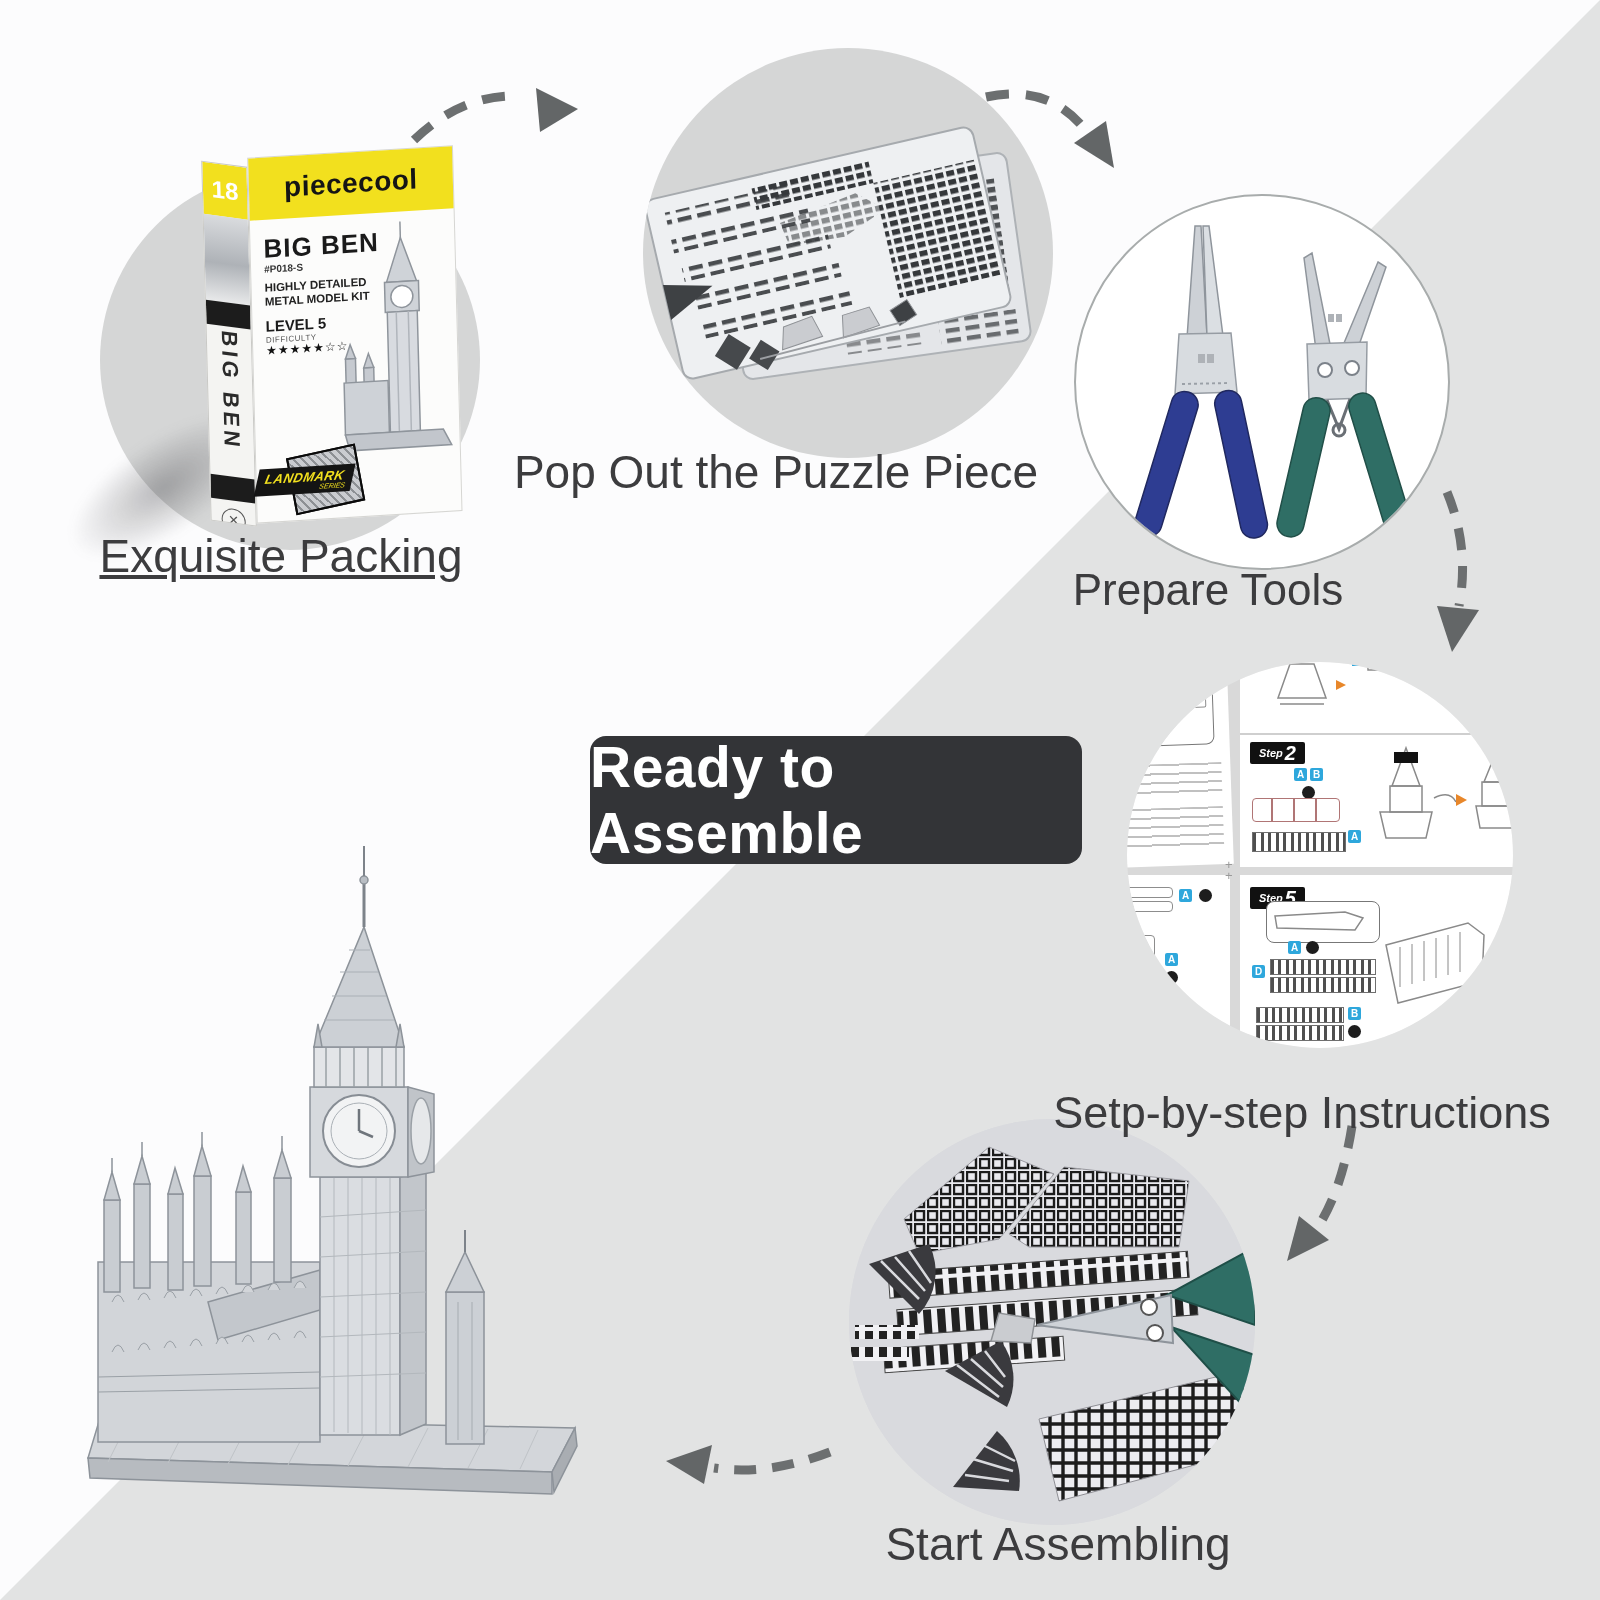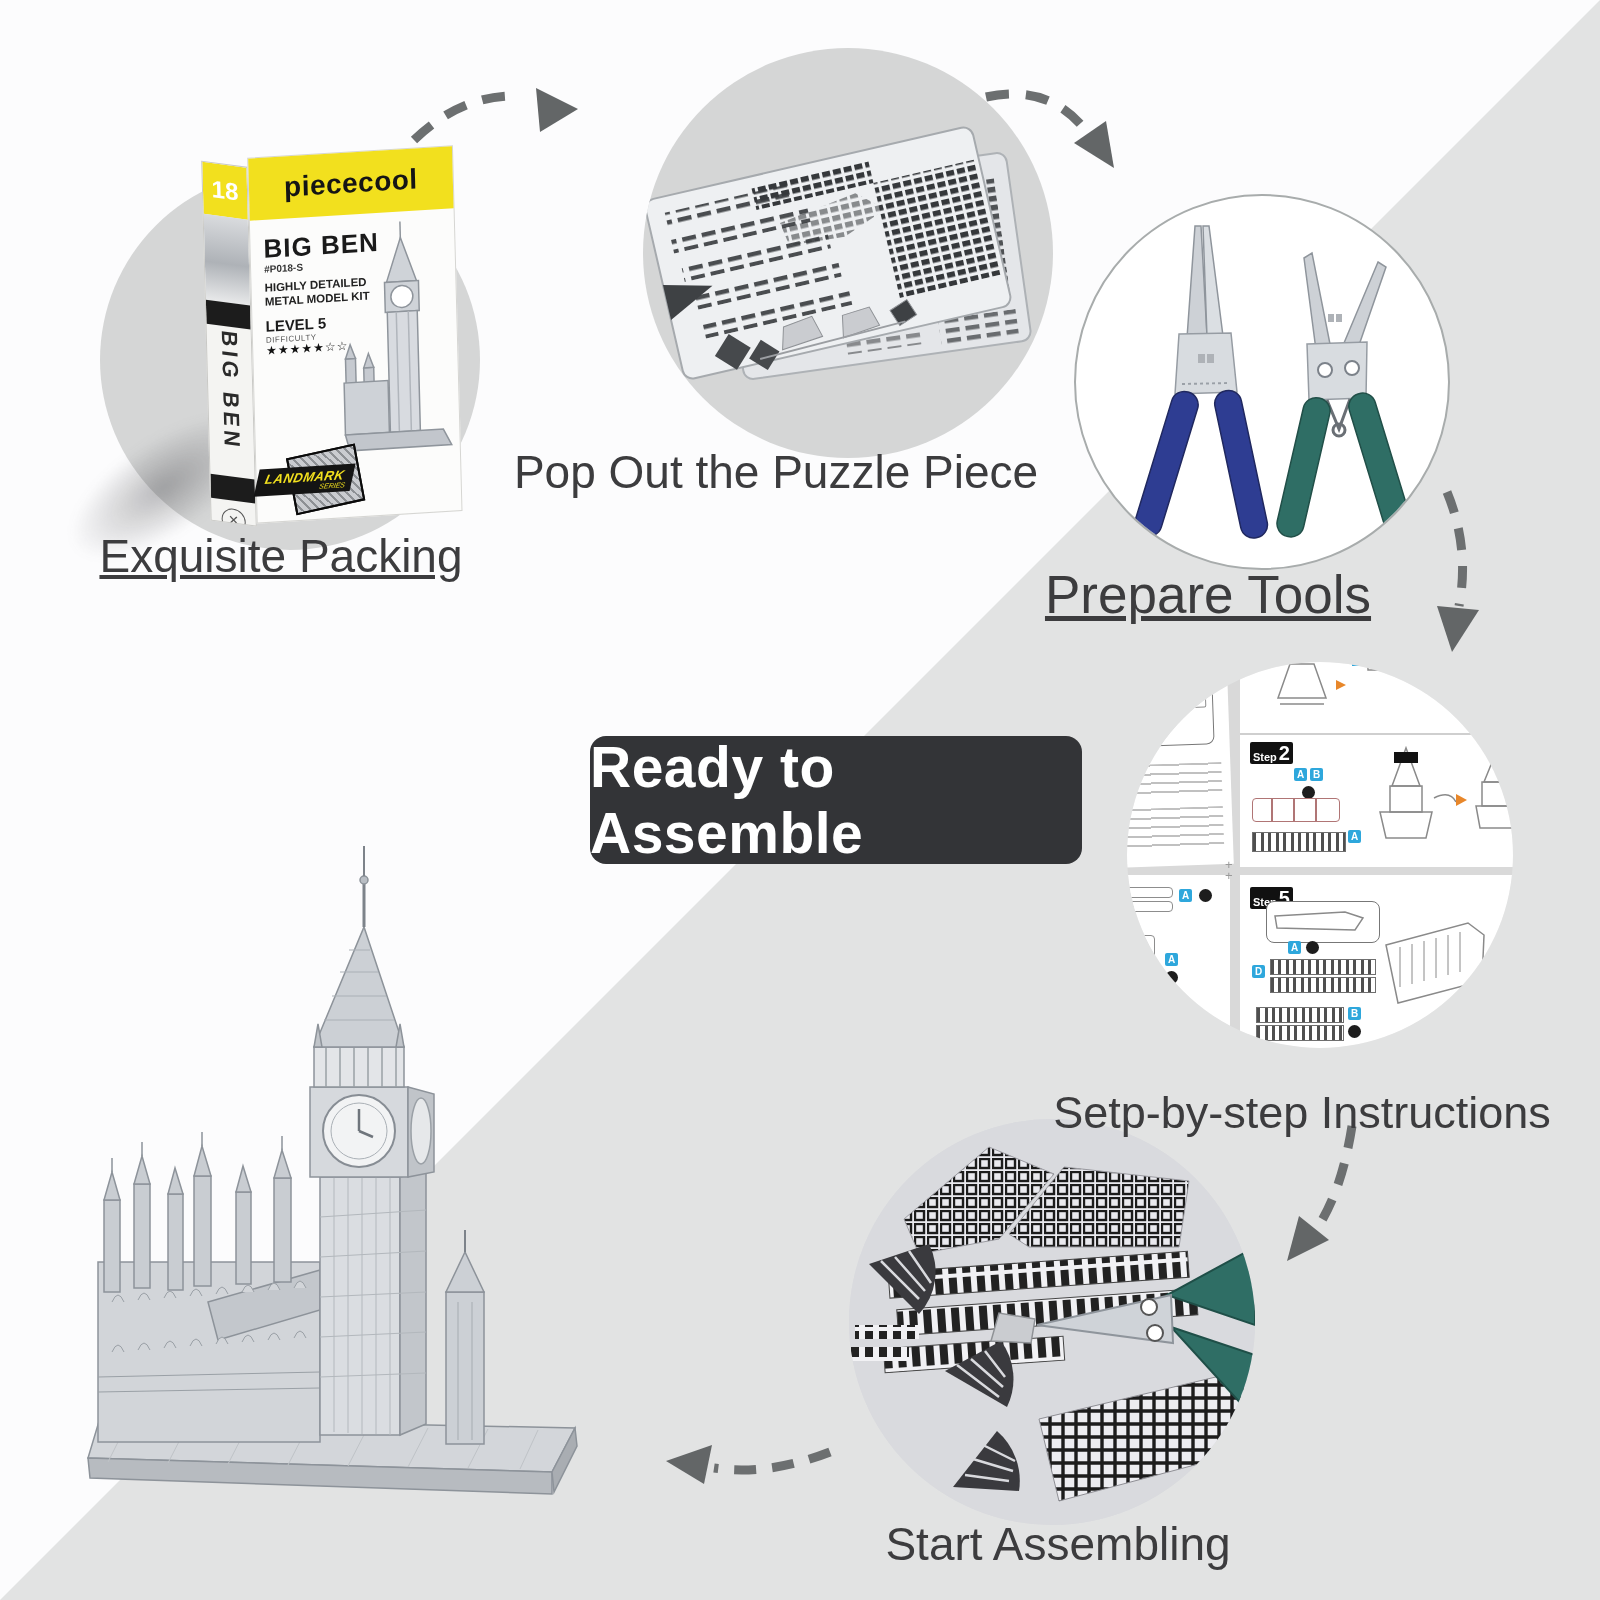--- a/index.html
+++ b/index.html
@@ -13,21 +13,21 @@
   .circle{border-radius:50%;}
   #circle-packing{left:100px;top:170px;width:380px;height:380px;background:#d5d6d6;}
   #circle-popout{left:643px;top:48px;width:410px;height:410px;background:#d5d6d6;overflow:hidden;}
   #circle-tools{left:1074px;top:194px;width:376px;height:376px;background:#ffffff;border:2px solid #a8acac;box-sizing:border-box;overflow:hidden;}
   #circle-instructions{left:1127px;top:662px;width:386px;height:386px;background:#d9d9d9;overflow:hidden;}
   #circle-assembling{left:849px;top:1119px;width:406px;height:406px;background:#d9dade;overflow:hidden;}
   
   .caption{transform:translateX(-50%);font-size:46px;line-height:1.1;white-space:nowrap;color:#3c3c3e;}
   #cap-packing{left:281px;top:531px;text-decoration:underline;}
   #cap-popout{left:776px;top:436px;margin-top:11px;}
-  #cap-tools{left:1208px;top:566px;font-size:53px;text-decoration:underline;}
+  #cap-tools{left:1208px;top:566px;font-size:44px;}
   #cap-tools-sub{left:1205px;top:611px;font-size:29px;}
   #cap-instructions{left:1302px;top:1088px;font-size:45px;}
   #cap-assembling{left:1058px;top:1519px;}
   
   #banner{left:590px;top:736px;width:492px;height:128px;background:#333437;border-radius:16px;
           display:flex;align-items:center;justify-content:center;}
   #banner span{color:#fff;font-size:57px;font-weight:700;letter-spacing:.5px;}
   
   #box-shadow{left:118px;top:404px;width:300px;height:130px;border-radius:50%;
       background:radial-gradient(closest-side,rgba(70,70,75,.38),rgba(70,70,75,0) 72%);
@@ -62,22 +62,22 @@
   .landmark{position:absolute;left:0px;bottom:26px;width:96px;height:27px;background:#141414;
       transform:skewX(-14deg);display:flex;flex-direction:column;justify-content:center;padding-left:8px;box-sizing:border-box;}
   .landmark .lm{color:#f2e01e;font-size:13px;font-weight:800;font-style:italic;letter-spacing:.5px;line-height:1;}
   .landmark .lms{color:#f2e01e;font-size:7px;font-style:italic;align-self:flex-end;margin-right:6px;line-height:1;}
   
   .page{position:absolute;background:#fff;}
   .pg-tl{left:-28px;top:-16px;width:131px;height:220px;transform:rotate(-2deg);}
   .pg-tr{left:113px;top:-16px;width:300px;height:221px;}
   .pg-bl{left:-28px;top:213px;width:131px;height:200px;}
   .pg-br{left:113px;top:213px;width:300px;height:200px;}
-  .badge{position:absolute;background:#111;color:#fff;display:flex;align-items:flex-end;
-      padding:1px 3px;border-radius:2px;}
+  .badge{position:absolute;background:#111;color:#fff;display:flex;align-items:center;
+      padding:1px 9px;border-radius:2px;font-style:italic;}
   .badge .s{font-size:11px;font-weight:700;}
   .badge .n{font-size:20px;font-weight:800;margin-left:2px;line-height:1;}
   .chip{position:absolute;width:13px;height:13px;background:#2ea7dc;color:#fff;font-size:10px;
       font-weight:700;text-align:center;line-height:13px;border-radius:2px;}
   .chip.dark{background:#1d1d1d;border-radius:50%;}
   .sketch{position:absolute;border:1.5px solid #8d8d8d;border-radius:4px;background:#fff;}
   .sketch.red{border-color:#b07575;}
   .ticks{position:absolute;border:1.5px solid #6f6f6f;background:
       repeating-linear-gradient(90deg,#4f4f4f 0 3px,#fff 3px 7.5px);}
   .paralines{position:absolute;background:repeating-linear-gradient(#b9b9b9 0 2px,transparent 2px 9px);opacity:.9;}

